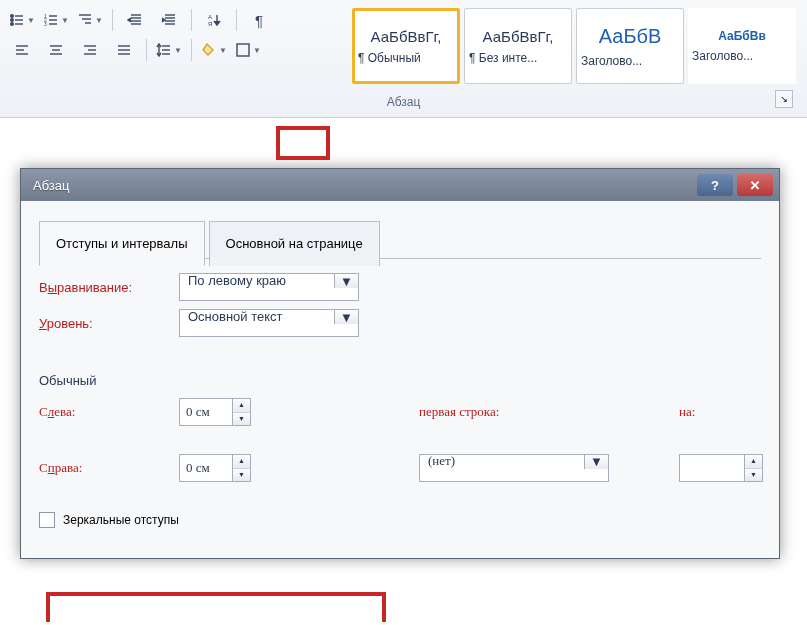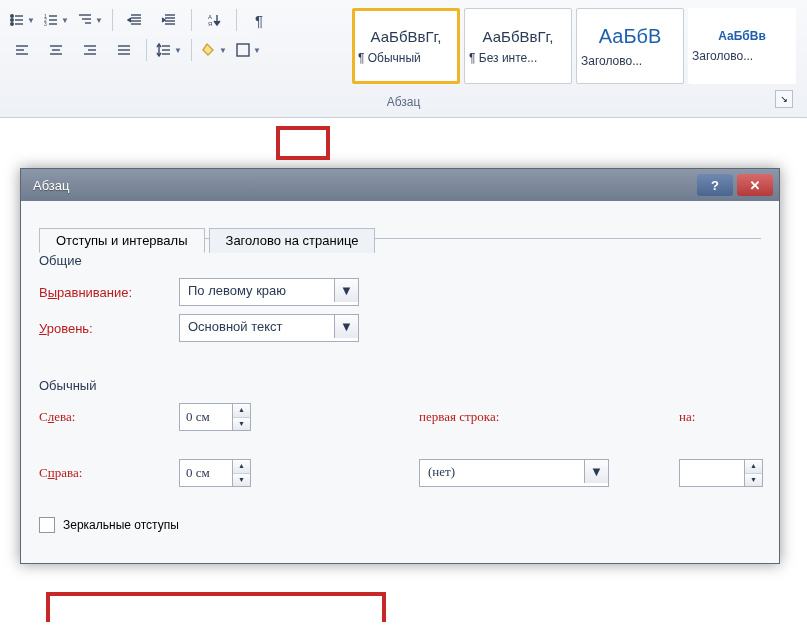--- a/index.html
+++ b/index.html
@@ -114,41 +114,41 @@
       display: inline-flex; align-items: center; justify-content: center;
       color: #fff; font-weight: bold; font-size: 13px;
     }
     .tb-help { background: linear-gradient(#6f89b0,#4a6590); }
     .tb-close { background: linear-gradient(#d96a6a,#b43a3a); }
     
     .dialog-body { padding: 12px 18px 8px 18px; background: #f7f8fa; }
     
     .tabs { display: flex; gap: 0; border-bottom: 1px solid #b7bfca; margin-bottom: 14px; }
     .tab {
-      padding: 4px 16px;
+      padding: 14px 16px;
       border: 1px solid #b7bfca;
       border-bottom: none;
       background: #eef1f5;
       font-size: 13px;
       margin-right: 4px;
-      position: relative; top: 15px;
+      position: relative; top: 8px;
     }
     .tab.active { background: #f7f8fa; border-bottom: 1px solid #f7f8fa; }
     
     .group-title { font-size: 13px; color: #2a3a55; margin: 6px 0 10px 0; }
     .form-row { display: flex; align-items: center; margin: 8px 0; }
     .form-lbl { width: 140px; font-size: 13px; color: #b91c1c; }
     .form-lbl .ul { text-decoration: underline; }
     
     .combo, .spinner, .textin {
       height: 28px; border: 1px solid #a6aebb;
       background: #fff; display: inline-flex; align-items: center;
       font-size: 13px; color: #2a3a55;
     }
-    .combo { width: 180px; justify-content: space-between; padding: 0 0 3px 8px; }
+    .combo { width: 180px; justify-content: space-between; padding: 0 0 12px 8px; align-items: flex-end; }
     .combo .combo-btn {
       width: 24px; height: 100%; border-left: 1px solid #a6aebb;
       display: inline-flex; align-items: center; justify-content: center;
       background: linear-gradient(#fdfdfe,#e7eaf0);
     }
     .spinner { width: 72px; padding: 0 0 0 6px; justify-content: space-between; }
     .spinner .spin-btns { width: 18px; height: 100%; border-left: 1px solid #a6aebb; display: flex; flex-direction: column; }
     .spin-btns span { flex: 1; display: flex; align-items: center; justify-content: center; font-size: 7px; background: linear-gradient(#fdfdfe,#e7eaf0); border-bottom: 1px solid #cdd3dc; }
     .spin-btns span:last-child { border-bottom: none; }
     
@@ -333,24 +333,23 @@
         </div>
       <div class="tb-btn tb-close">
           <span>✕</span>
         </div>
     </div>
   </div>
 
   <div class="dialog-body">
     <div class="tabs">
       <div class="tab active">Отступы и интервалы</div>
-      <div class="tab">Заголово на странице</div>
-    </div>
-
-    <div class="group-title">Общие</div>
+      <div class="tab">Основной на странице</div>
+    </div>
+
 
     <div class="form-row">
       <div class="form-lbl">В<span class="ul">ы</span>равнивание:</div>
       <div class="combo">
         <span>По левому краю</span>
         <span class="combo-btn">▼</span>
       </div>
     </div>
 
     <div class="form-row">

